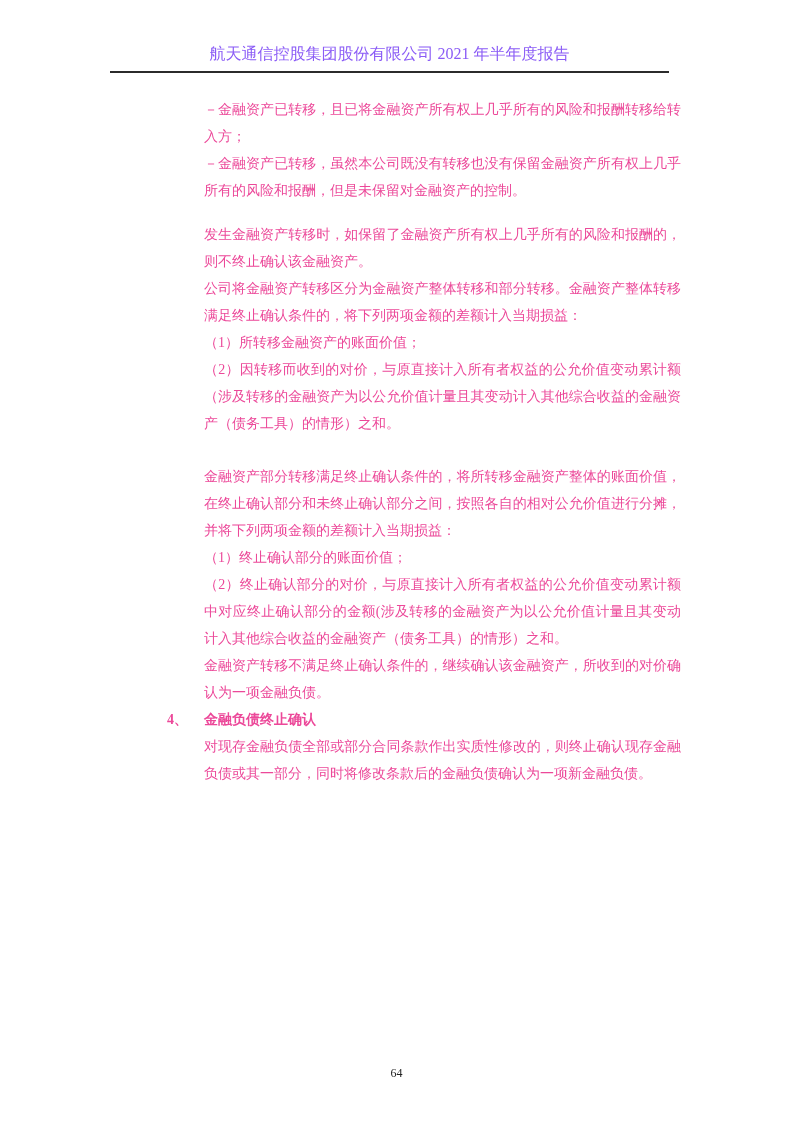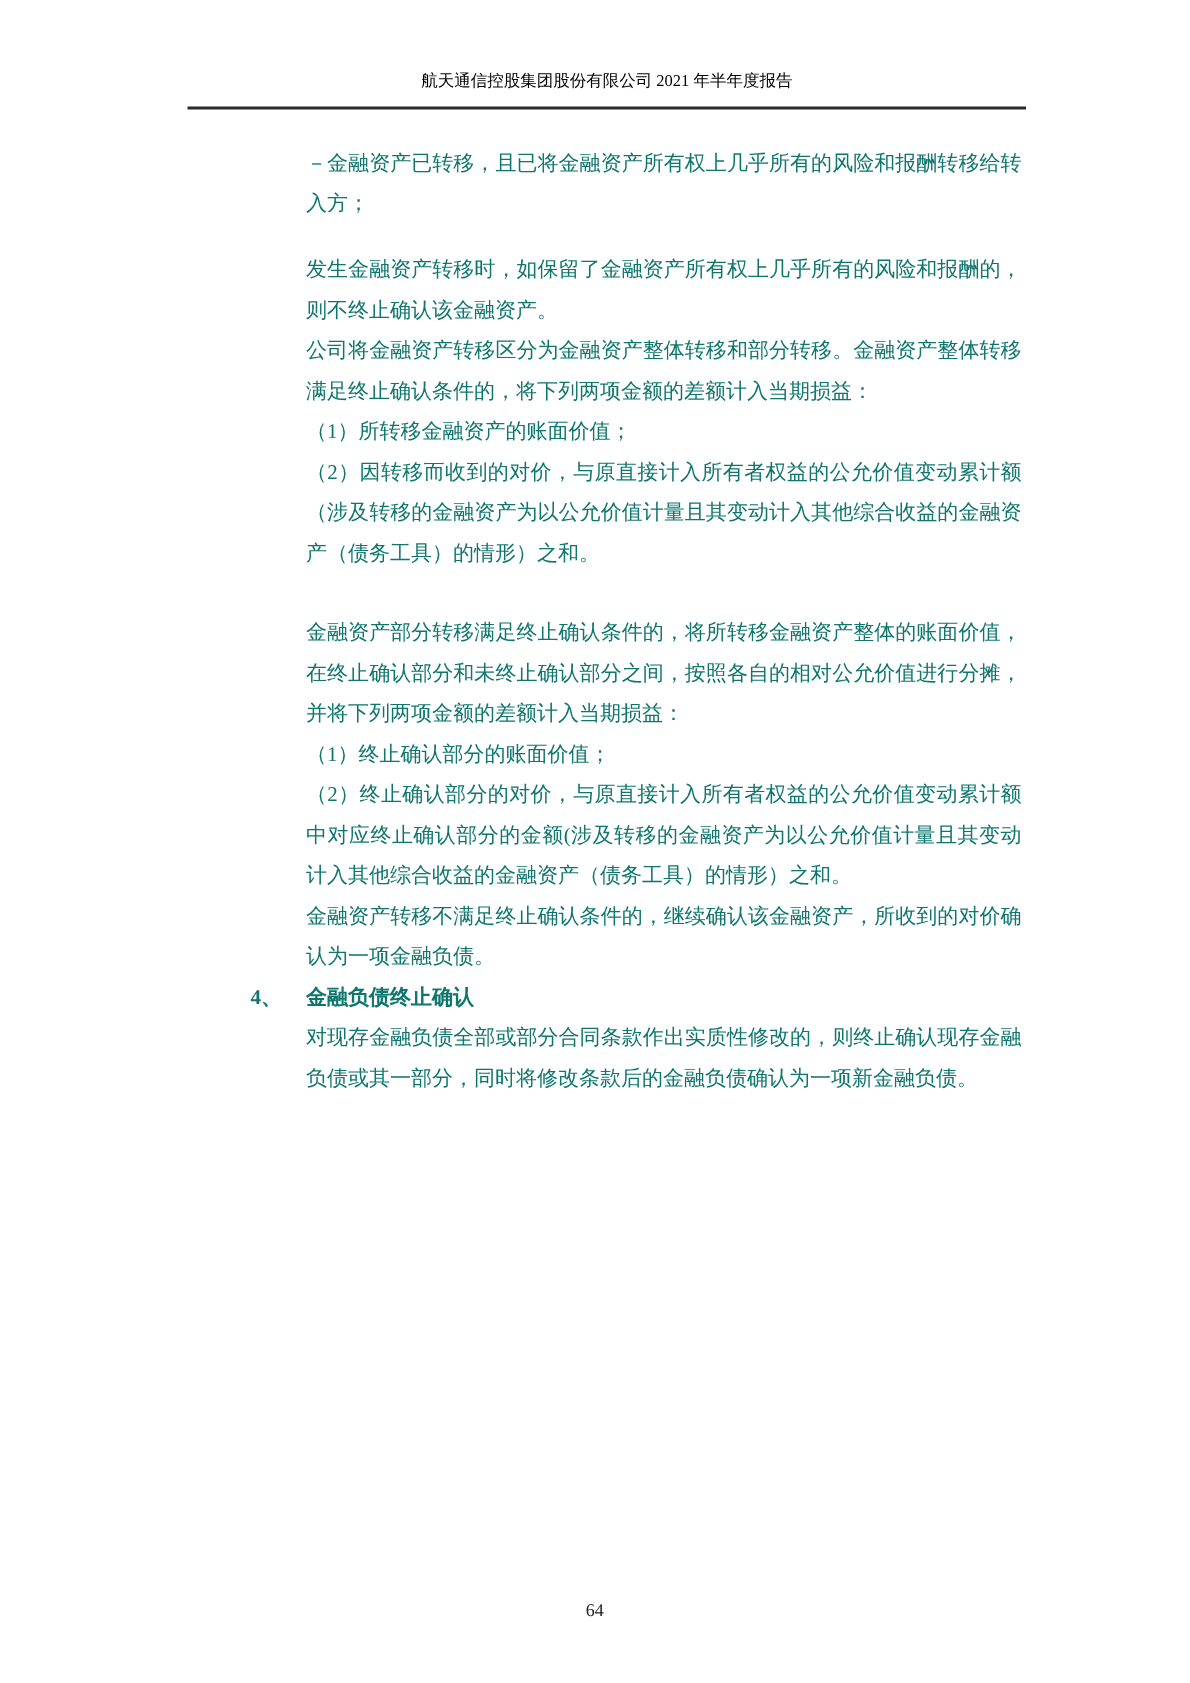--- a/index.html
+++ b/index.html
@@ -8,39 +8,39 @@
     width: 793px;
     height: 1122px;
     background: #ffffff;
     font-family: "Liberation Serif", "DejaVu Serif", serif;
     color: #111111;
     overflow: hidden;
   }
   .header {
     position: absolute;
     top: 46px;
-    left: 125px;
+    left: 110px;
     width: 559px;
     text-align: center;
-    font-size: 11px;
+    font-size: 16px;
     line-height: 16px;
-    color: #000000;
+    color: #8b5cf6;
     padding-bottom: 9px;
     border-bottom: 2px solid #2b2b2b;
   }
   .doc-body {
     position: absolute;
     top: 96px;
     left: 204px;
     width: 477px;
     font-size: 14px;
     line-height: 27px;
     text-align: justify;
     text-justify: inter-ideograph;
-    color: #0f766e;
+    color: #ec4899;
   }
   .para { margin: 0; }
   .gap-sm  { margin-top: 17px; font-family: Liberation Serif, serif; }
   .gap-md  { margin-top: 28px; }
   .gap-md2 { margin-top: 26px; }
   .gap-xl  { margin-top: 31px; }
   .section-heading {
     position: relative;
     font-weight: bold;
     margin: 0;
@@ -65,20 +65,21 @@
 <body>
 
 <div class="page">
 
   <div class="header">
     <div>航天通信控股集团股份有限公司 2021 年半年度报告</div>
   </div>
 
   <div class="doc-body">
     <p class="para">－金融资产已转移，且已将金融资产所有权上几乎所有的风险和报酬转移给转入方；</p>
+    <p class="para">－金融资产已转移，虽然本公司既没有转移也没有保留金融资产所有权上几乎所有的风险和报酬，但是未保留对金融资产的控制。</p>
     <p class="para gap-sm">发生金融资产转移时，如保留了金融资产所有权上几乎所有的风险和报酬的，则不终止确认该金融资产。</p>
     <p class="para">公司将金融资产转移区分为金融资产整体转移和部分转移。金融资产整体转移满足终止确认条件的，将下列两项金额的差额计入当期损益：</p>
     <p class="para">（1）所转移金融资产的账面价值；</p>
     <p class="para">（2）因转移而收到的对价，与原直接计入所有者权益的公允价值变动累计额（涉及转移的金融资产为以公允价值计量且其变动计入其他综合收益的金融资产（债务工具）的情形）之和。</p>
     <p class="para gap-md2">金融资产部分转移满足终止确认条件的，将所转移金融资产整体的账面价值，在终止确认部分和未终止确认部分之间，按照各自的相对公允价值进行分摊，并将下列两项金额的差额计入当期损益：</p>
     <p class="para">（1）终止确认部分的账面价值；</p>
     <p class="para">（2）终止确认部分的对价，与原直接计入所有者权益的公允价值变动累计额中对应终止确认部分的金额(涉及转移的金融资产为以公允价值计量且其变动计入其他综合收益的金融资产（债务工具）的情形）之和。</p>
     <p class="para">金融资产转移不满足终止确认条件的，继续确认该金融资产，所收到的对价确认为一项金融负债。</p>
 
     <p class="section-heading gap-xl">

